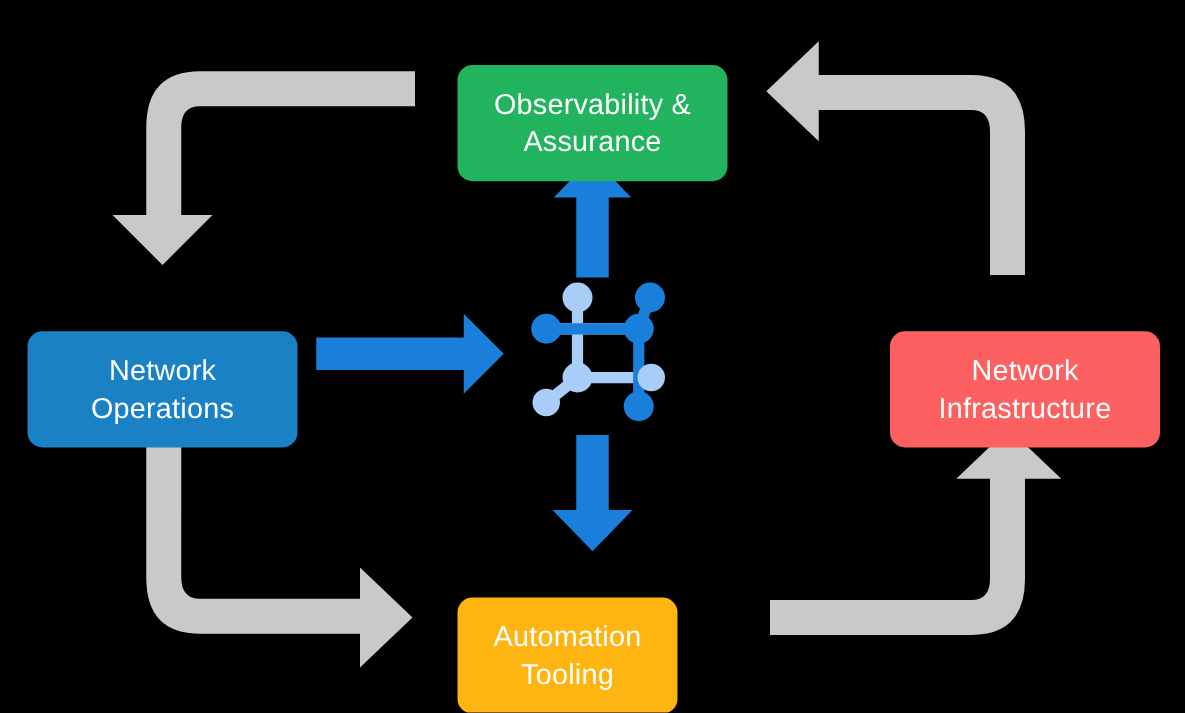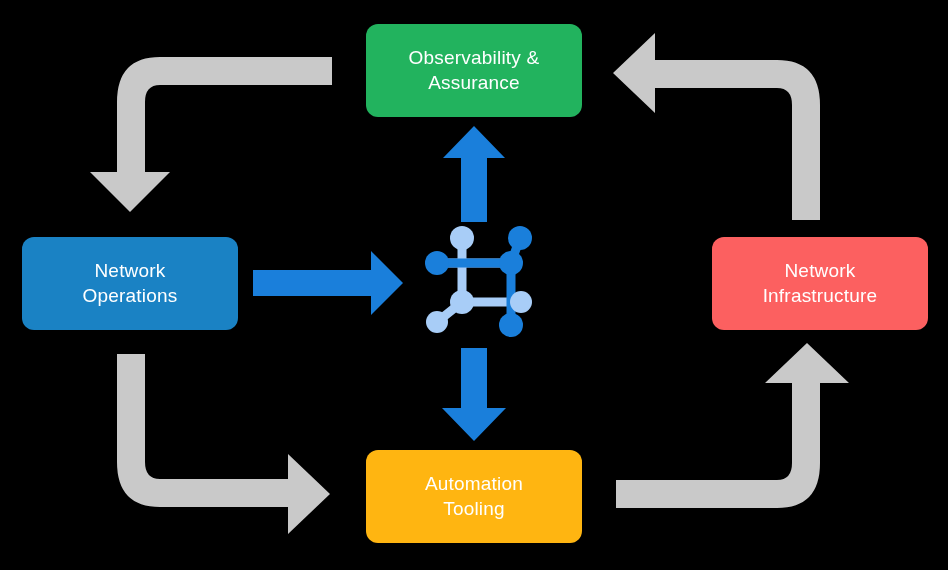--- a/index.html
+++ b/index.html
@@ -27,32 +27,33 @@
     height: 570px;
   }
   .node-box {
     position: absolute;
     border-radius: 12px;
     display: flex;
     align-items: center;
     justify-content: center;
     text-align: center;
     color: #ffffff;
-    font-size: 19px;
+    font-size: 23px;
     line-height: 1.28;
     font-weight: 400;
     letter-spacing: 0.2px;
     box-sizing: border-box;
     padding: 4px 10px;
     z-index: 3;
+    margin-top: 28px;
   }
   #box-observability { left: 366px; top: 24px;  width: 216px; height: 93px; }
   #box-operations    { left: 22px;  top: 237px; width: 216px; height: 93px; }
   #box-infrastructure{ left: 712px; top: 237px; width: 216px; height: 93px; }
-  #box-automation    { left: 366px; top: 450px; width: 216px; height: 93px; text-align: center; }
+  #box-automation    { left: 366px; top: 450px; width: 176px; height: 93px; text-align: center; }
   .node-label { white-space: pre-line; display: block; }
 </style>
 </head>
 <body>
 
 <div id="canvas">
 
   <svg id="svg-layer" viewBox="0 0 948 570" xmlns="http://www.w3.org/2000/svg">
 
     <g>

